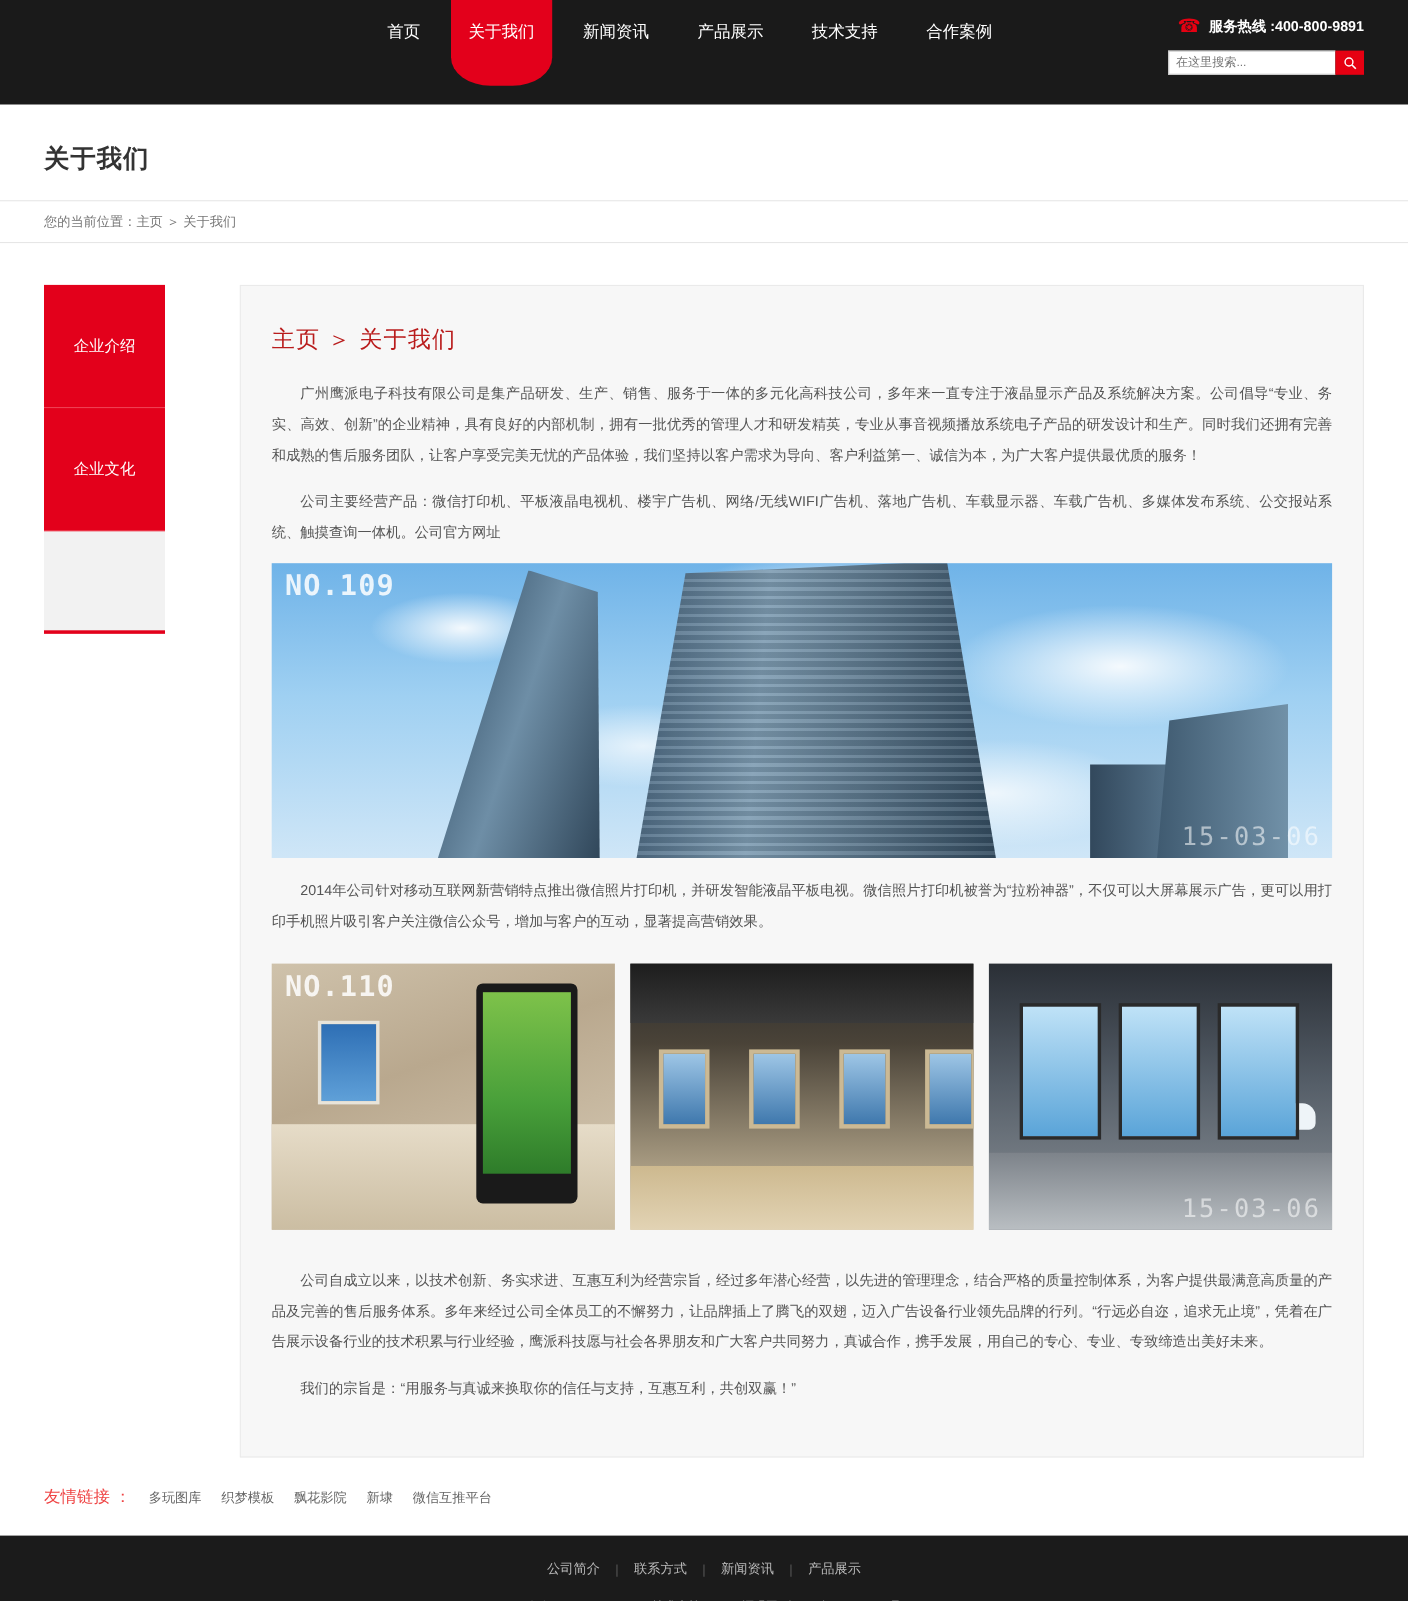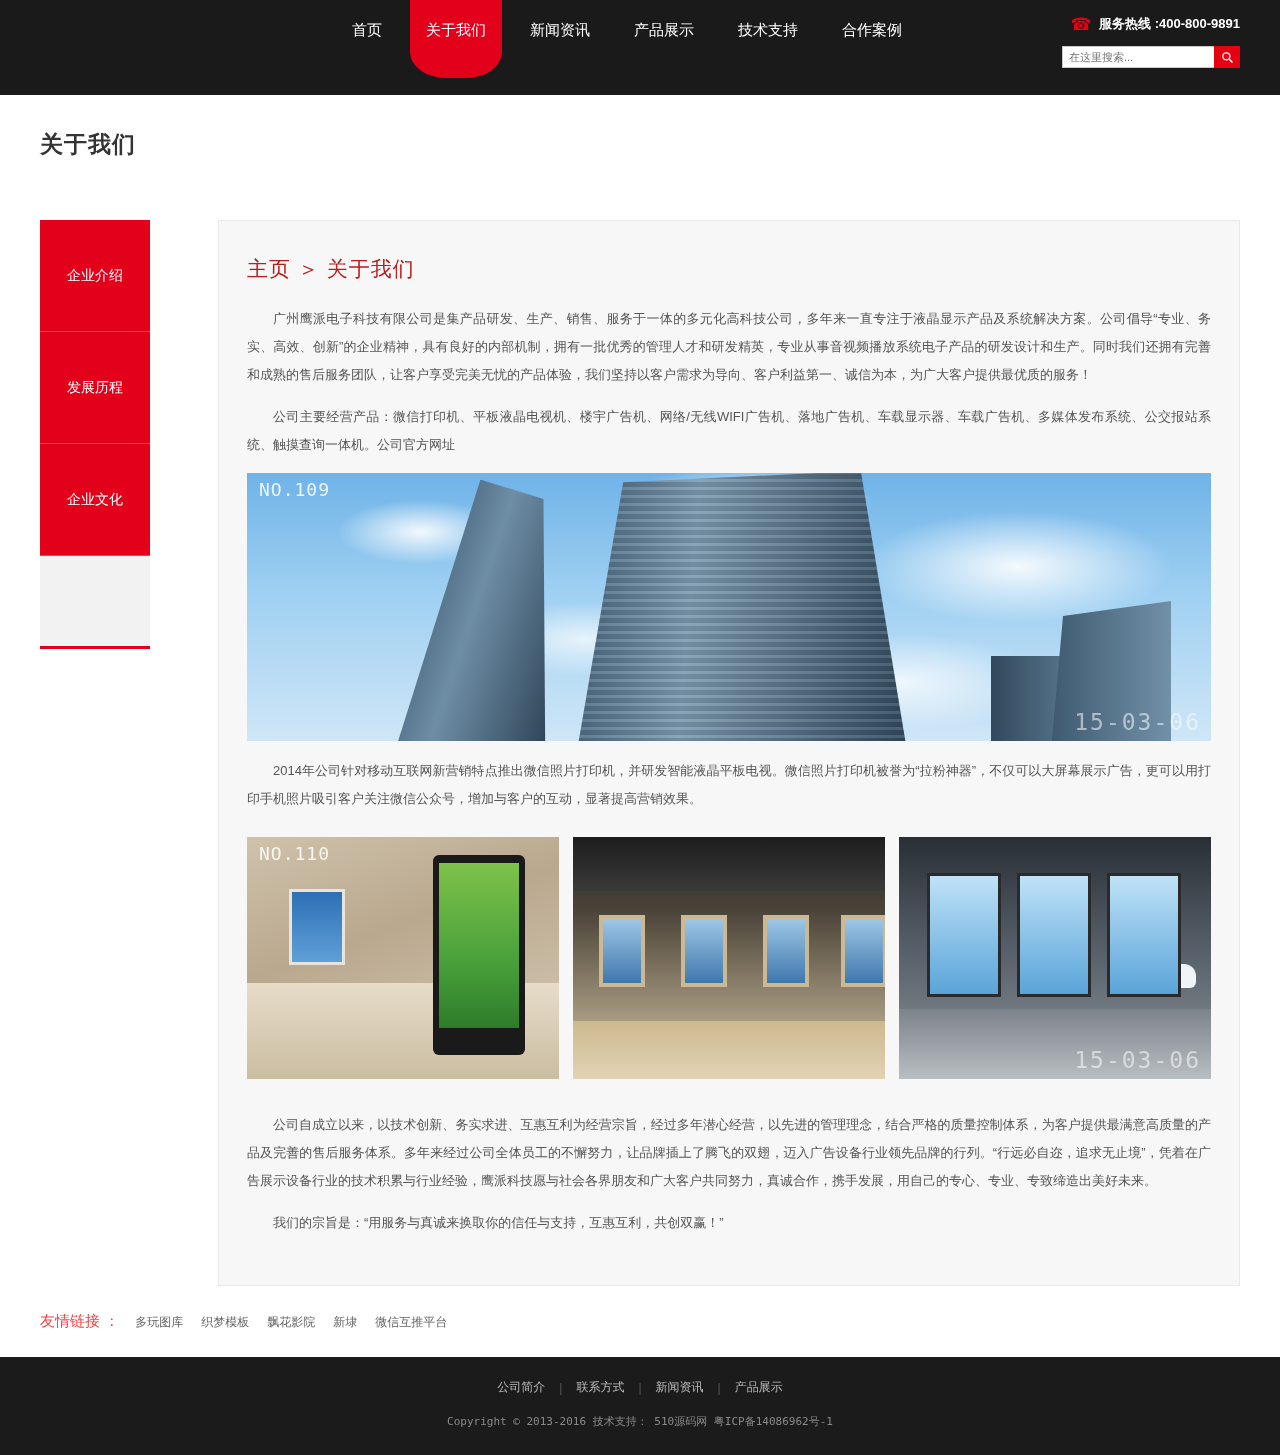--- a/index.html
+++ b/index.html
@@ -160,25 +160,26 @@
 
   
   .photo {
     position: relative;
     overflow: hidden;
     margin: 10px 0 16px 0;
   }
   .photo .stamp-no {
     position: absolute;
     left: 12px; top: 6px;
-    font-size: 18px;
+    font-size: 26px;
     color: rgba(255,255,255,0.85);
     font-family: "DejaVu Sans Mono", monospace;
     letter-spacing: 1px;
     z-index: 3;
+    font-weight: bold;
   }
   .photo .stamp-date {
     position: absolute;
     right: 10px; bottom: 6px;
     font-size: 23px;
     color: rgba(255,255,255,0.55);
     font-family: "DejaVu Sans Mono", monospace;
     letter-spacing: 2px;
     z-index: 3;
   }
@@ -387,29 +388,31 @@
         </a>
       <a class="nav-item">
           <span>合作案例</span>
         </a>
     </div>
   </div>
 
   <div class="title-area">
     <h1 class="page-title">关于我们</h1>
   </div>
+  <div class="breadcrumb-bar">
+    <span>您的当前位置：</span><a>主页</a>
+    <span>＞</span>
+    <span>关于我们</span>
+  </div>
 
   <div class="content-wrap">
 
     <div class="sidebar">
       <div class="side-item">
           <span>企业介绍</span>
-        </div>
-      <div class="side-item">
-          <span>发展历程</span>
         </div>
       <div class="side-item">
           <span>企业文化</span>
         </div>
       <div class="side-blank"></div>
     </div>
 
     <div class="main-panel">
       <h2 class="main-heading">主页 ＞ 关于我们</h2>
 

